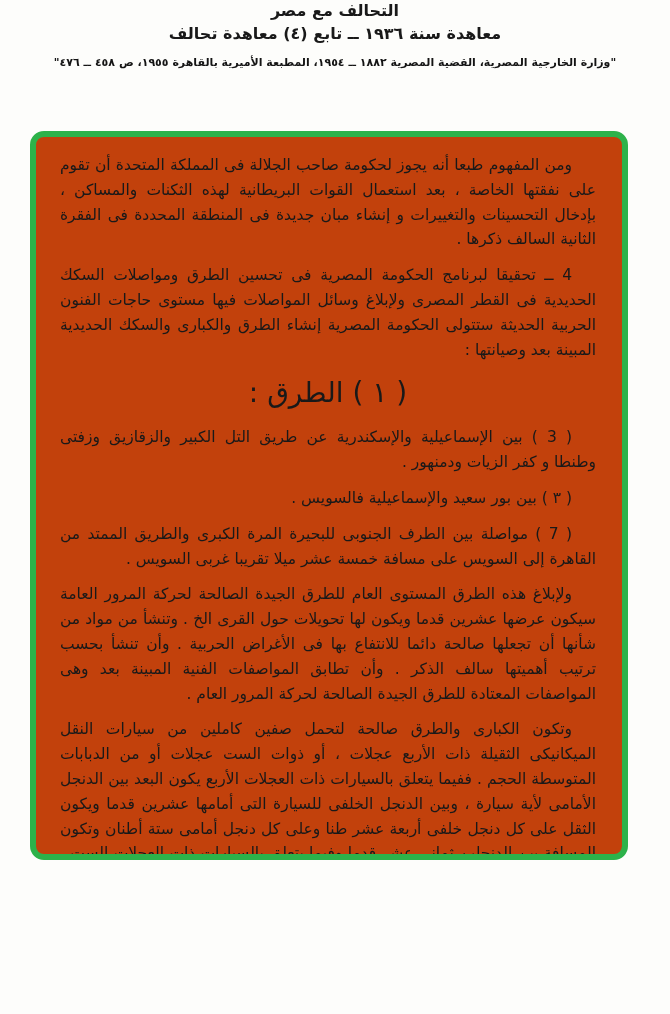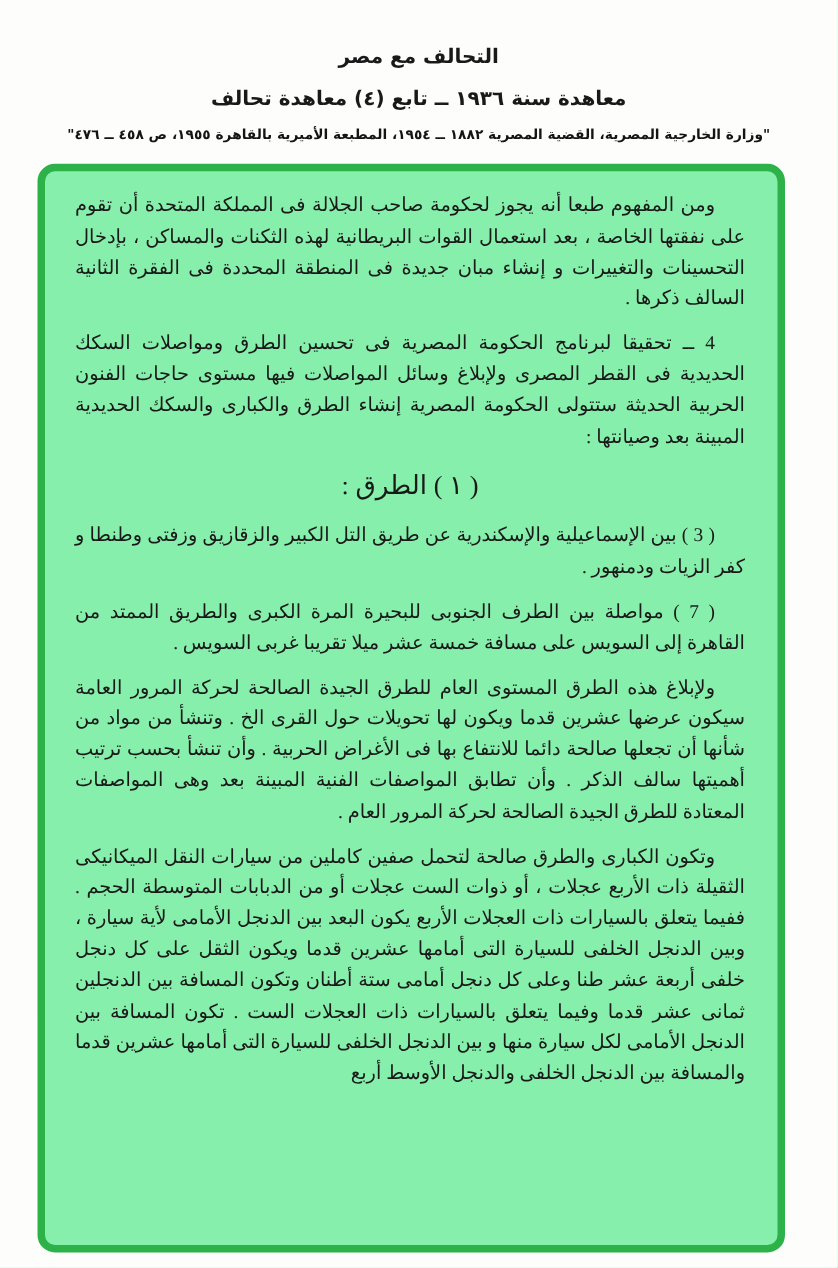--- a/index.html
+++ b/index.html
@@ -12,65 +12,63 @@
     width: 670px;
     height: 1014px;
     margin: 0 auto;
     background: #fdfdfb;
     font-family: "DejaVu Sans", sans-serif;
     color: #191919;
     direction: rtl;
     overflow: hidden;
   }
   .doc-header {
-    padding-top: 34px;
     text-align: center;
   }
   .doc-title {
     font-size: 16px;
     font-weight: bold;
     line-height: 1.4;
   }
   .doc-subtitle {
     font-size: 16px;
     font-weight: bold;
     line-height: 1.4;
-    margin-top: 12px;
+    margin-top: 1px;
   }
   .doc-citation {
     font-size: 11px;
     font-weight: bold;
     margin-top: 10px;
     letter-spacing: 0;
     color: #141414;
     white-space: nowrap;
   }
   .highlight-box {
     position: absolute;
     left: 30px;
     top: 131px;
     width: 598px;
-    height: 871px;
+    height: 729px;
     box-sizing: border-box;
     border: 6px solid #2db24a;
     border-radius: 14px;
-    background: #86efac;
+    background: #c2410c;
     padding: 16px 26px 10px 24px;
     overflow: hidden;
-    font-family: Liberation Serif, serif;
   }
   .highlight-box p {
     margin: 0 0 11px 0;
     font-size: 15.5px;
     line-height: 1.6;
     text-align: justify;
     text-indent: 24px;
   }
   .section-heading {
-    font-size: 21px;
+    font-size: 28px;
     text-align: center;
     margin: 14px 0 16px 0;
     font-weight: 500;
   }
 </style>
 </head>
 <body>
 
 <div class="page">
 
@@ -84,20 +82,21 @@
 
     <p>ومن المفهوم طبعا أنه يجوز لحكومة صاحب الجلالة فى المملكة المتحدة أن تقوم على نفقتها الخاصة ، بعد استعمال القوات البريطانية لهذه الثكنات والمساكن ، بإدخال التحسينات والتغييرات و إنشاء مبان جديدة فى المنطقة المحددة فى الفقرة الثانية السالف ذكرها .</p>
 
     <p>4 ــ تحقيقا لبرنامج الحكومة المصرية فى تحسين الطرق ومواصلات السكك الحديدية فى القطر المصرى ولإبلاغ وسائل المواصلات فيها مستوى حاجات الفنون الحربية الحديثة ستتولى الحكومة المصرية إنشاء الطرق والكبارى والسكك الحديدية المبينة بعد وصيانتها :</p>
 
     <div class="section-heading">( ١ ) الطرق :</div>
 
     <p>( 3 ) بين الإسماعيلية والإسكندرية عن طريق التل الكبير والزقازيق وزفتى وطنطا و كفر الزيات ودمنهور .</p>
 
 
+    <p>( ٣ ) بين بور سعيد والإسماعيلية فالسويس .</p>
 
     <p>( 7 ) مواصلة بين الطرف الجنوبى للبحيرة المرة الكبرى والطريق الممتد من القاهرة إلى السويس على مسافة خمسة عشر ميلا تقريبا غربى السويس .</p>
 
     <p>ولإبلاغ هذه الطرق المستوى العام للطرق الجيدة الصالحة لحركة المرور العامة سيكون عرضها عشرين قدما ويكون لها تحويلات حول القرى الخ . وتنشأ من مواد من شأنها أن تجعلها صالحة دائما للانتفاع بها فى الأغراض الحربية . وأن تنشأ بحسب ترتيب أهميتها سالف الذكر . وأن تطابق المواصفات الفنية المبينة بعد وهى المواصفات المعتادة للطرق الجيدة الصالحة لحركة المرور العام .</p>
 
     <p>وتكون الكبارى والطرق صالحة لتحمل صفين كاملين من سيارات النقل الميكانيكى الثقيلة ذات الأربع عجلات ، أو ذوات الست عجلات أو من الدبابات المتوسطة الحجم . ففيما يتعلق بالسيارات ذات العجلات الأربع يكون البعد بين الدنجل الأمامى لأية سيارة ، وبين الدنجل الخلفى للسيارة التى أمامها عشرين قدما ويكون الثقل على كل دنجل خلفى أربعة عشر طنا وعلى كل دنجل أمامى ستة أطنان وتكون المسافة بين الدنجلين ثمانى عشر قدما وفيما يتعلق بالسيارات ذات العجلات الست . تكون المسافة بين الدنجل الأمامى لكل سيارة منها و بين الدنجل الخلفى للسيارة التى أمامها عشرين قدما والمسافة بين الدنجل الخلفى والدنجل الأوسط أربع</p>
 
   </section>
 
 </div>

